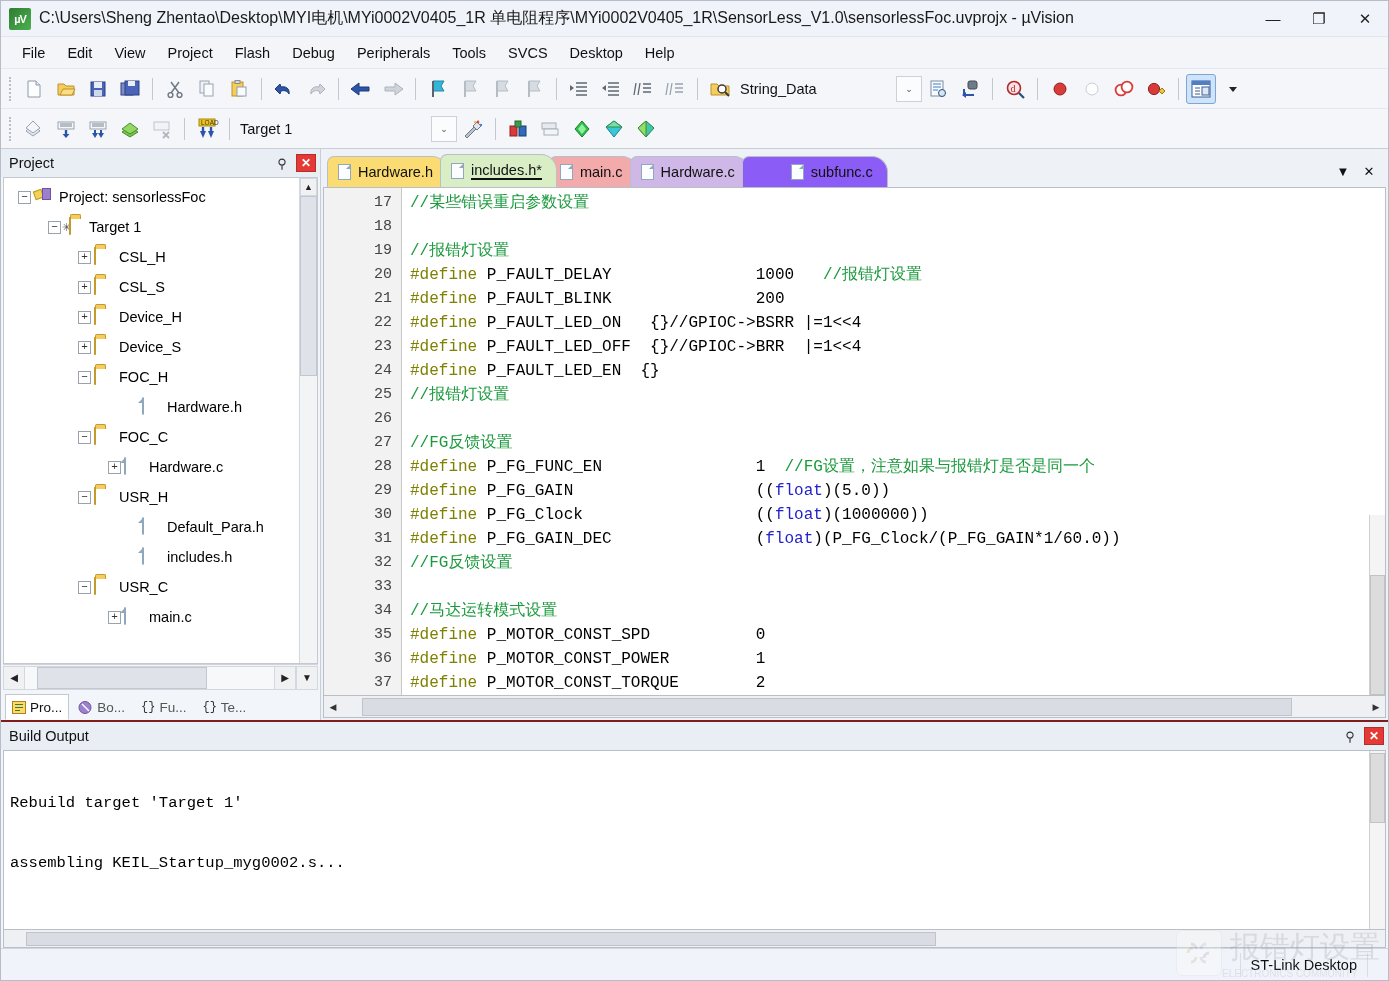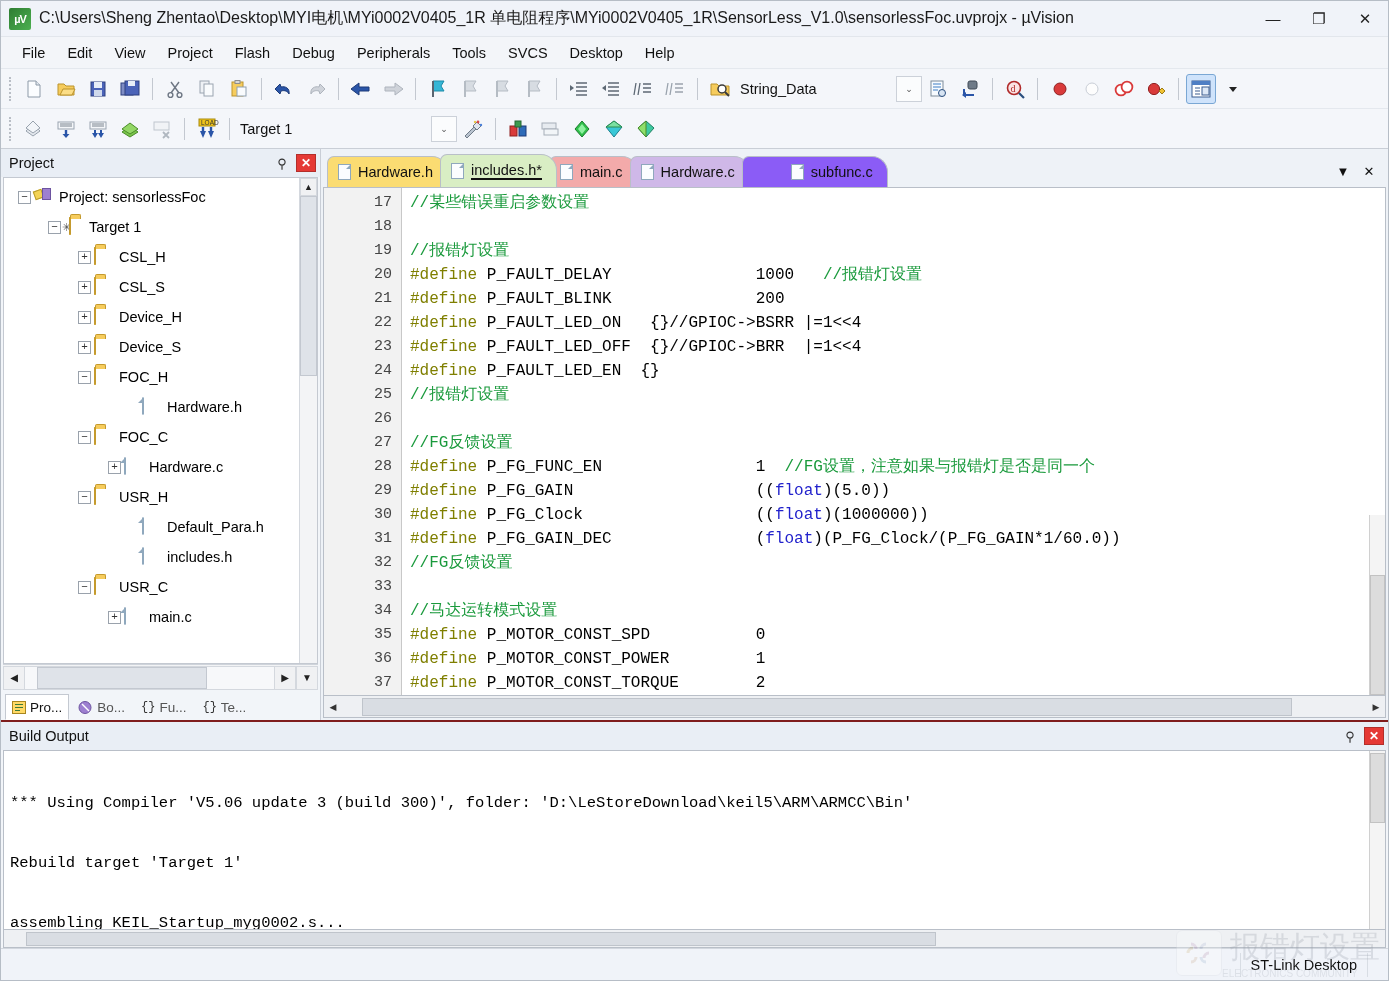--- a/index.html
+++ b/index.html
@@ -949,21 +949,20 @@
       </div>
 
       <div class="buildpanel">
         <div class="build-caption">
           <span class="cap-title">Build Output</span>
           <span class="cap-pin">⚲</span>
           <span class="cap-close">✕</span>
         </div>
         <div class="build-body">
           <div class="build-text">
-            <div>*** Using Compiler 'V5.06 update 3 (build 300)', folder: 'D:\LeStoreDownload\keil5\ARM\ARMCC\Bin'</div>
             <div>Rebuild target 'Target 1'</div>
             <div>assembling KEIL_Startup_myg0002.s...</div>
             
             
             
           </div>
           <div class="code-vscroll">
             <div class="cv-thumb" style="height:70px;margin-top:2px;"></div>
           </div>
         </div>

